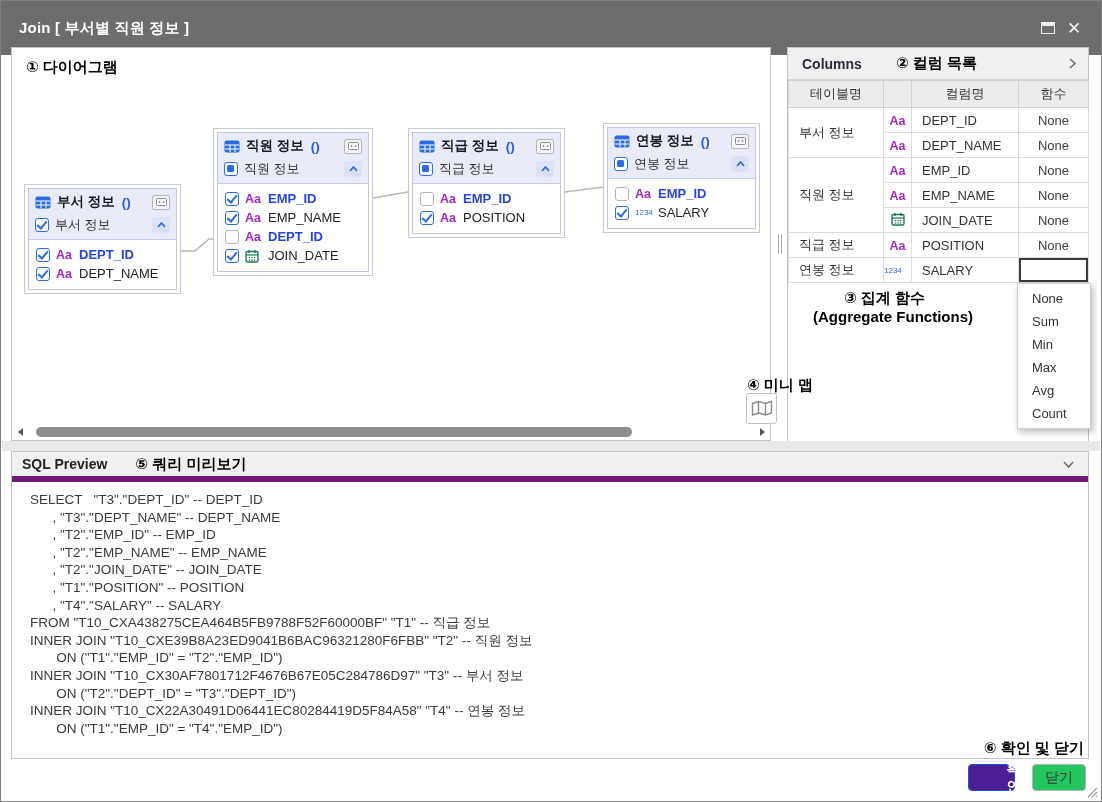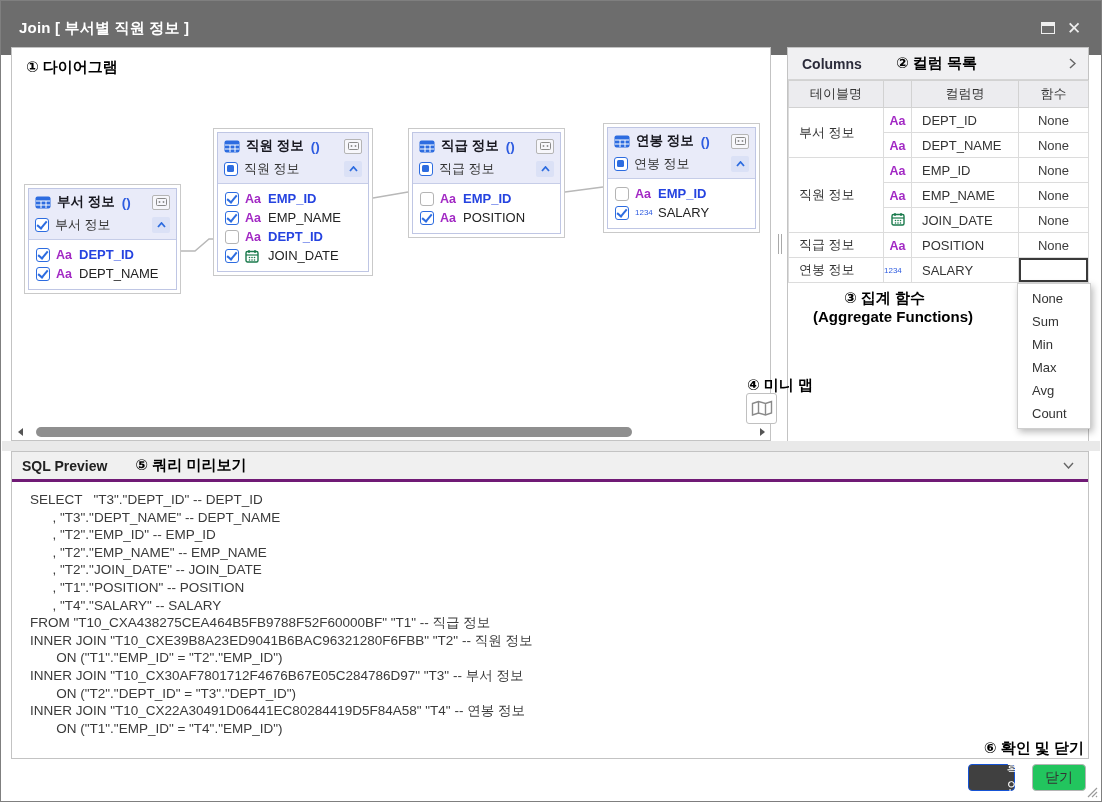--- a/index.html
+++ b/index.html
@@ -73,31 +73,31 @@
   td.c-func { text-align:center; color:#3c3c3c; }
   td.c-func.focused { box-shadow:inset 0 0 0 2px #3a3a3a; }
   .w-table{width:95px} .w-icon{width:28px} .w-name{width:107px} .w-func{width:70px}
 
   
   .dropdown { position:absolute; left:1016px; top:282px; width:74px; background:#fff; border:1px solid #cfcfcf; box-shadow:2px 3px 7px rgba(0,0,0,.28); z-index:40; padding:3px 0; }
   .dd-item { height:23px; line-height:23px; padding-left:14px; font-size:13px; color:#333; cursor:pointer; }
 
   
   .sqlpanel { position:absolute; left:10px; top:450px; width:1078px; height:308px; border:1px solid #c3c3c3; background:#fff; }
-  .sql-head { height:30px; background:#f0f0f0; border-bottom:3px solid #701a75; display:flex; align-items:center; padding:0 14px 0 10px; }
+  .sql-head { height:30px; background:#f0f0f0; border-bottom:6px solid #701a75; display:flex; align-items:center; padding:0 14px 0 10px; }
   .sql-title { font-weight:bold; font-size:14px; color:#222; }
   .sql-ann { position:static !important; margin-left:28px; }
   .sql-head .spacer { flex:1; }
   .sql-body { padding:9px 0 0 18px; font-size:13.5px; line-height:17.6px; color:#3a3a3a; white-space:pre; font-family:"Liberation Sans","DejaVu Sans",sans-serif; }
 
   .band { position:absolute; left:1px; right:1px; top:440px; height:10px; background:#e9e9e9; }
 
   
   .btn { position:absolute; top:763px; height:27px; border-radius:4px; font-size:14px; display:flex; align-items:center; justify-content:center; cursor:pointer; }
-  .btn-ok { left:967px; width:47px; background:#404040; border:1px solid #1553d6; color:#fff; font-weight:normal;padding-left:44px; }
+  .btn-ok { left:967px; width:47px; background:#4c1d95; border:1px solid #1553d6; color:#fff; font-weight:bold;padding-left:44px; }
   .btn-close { left:1031px; width:54px; background:#22c55e; border:1px solid #b5b5b5; color:#333; }
   .resize-grip { position:absolute; right:3px; bottom:3px; width:12px; height:12px; cursor:nwse-resize; }
 </style>
 </head>
 <body>
 
 <div class="dialog">
 
   <div class="titlebar">
     <span class="title">Join [ 부서별 직원 정보 ]</span>

